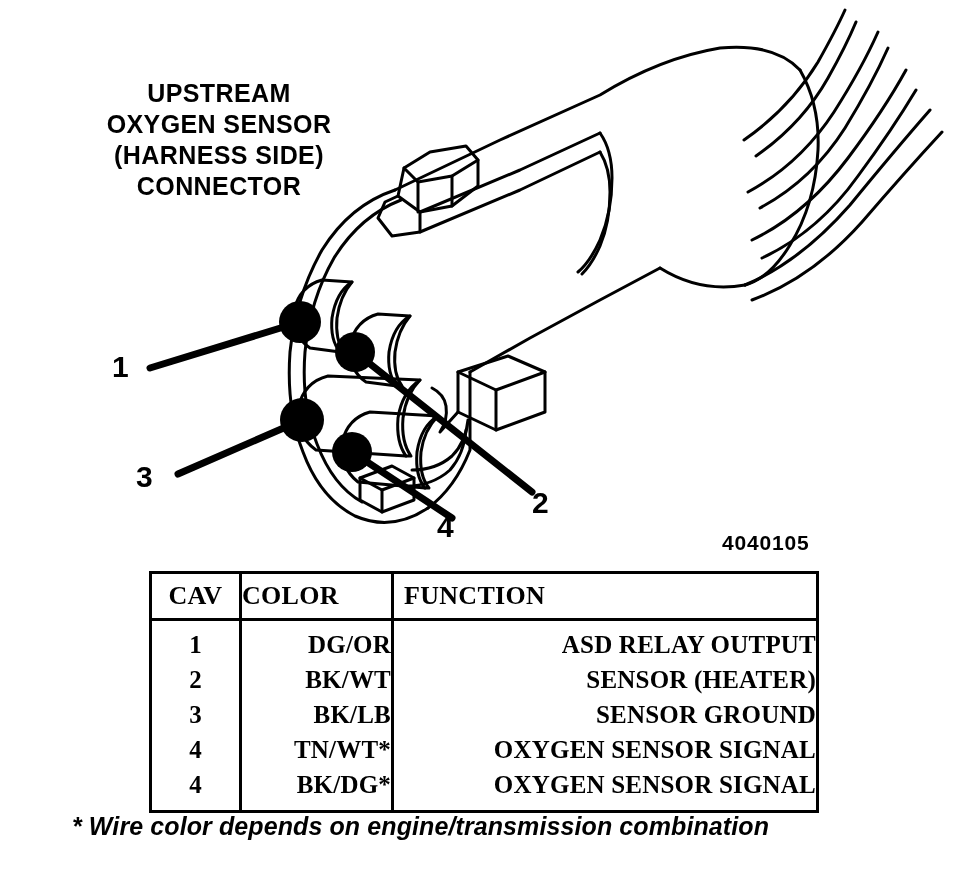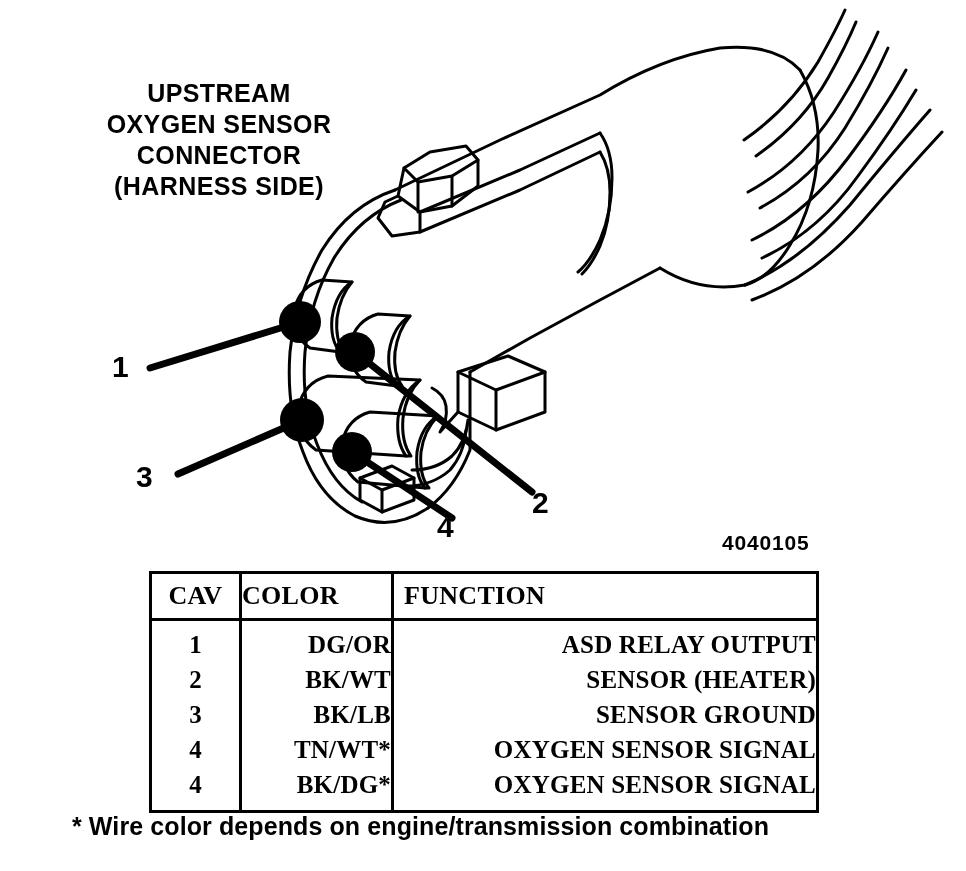--- a/index.html
+++ b/index.html
@@ -117,32 +117,33 @@
   
   #footnote {
     position: absolute;
     left: 72px;
     top: 812px;
     font-weight: bold;
     font-size: 25px;
     letter-spacing: 0.1px;
     white-space: nowrap;
     font-family: "Liberation Sans", sans-serif;
+    font-style: italic;
   }
 </style>
 </head>
 <body>
 
 <div id="page">
 
   <div id="title-block">
     <div>UPSTREAM</div>
     <div>OXYGEN SENSOR</div>
+    <div>(HARNESS SIDE)</div>
     <div>CONNECTOR</div>
-    <div>(HARNESS SIDE)</div>
   </div>
 
   <svg id="drawing" viewBox="0 0 966 871">
     <g fill="none" stroke="#000" stroke-width="3" stroke-linejoin="round" stroke-linecap="round">
 
       <path d="M 395,190 L 500,140 L 600,95 Q 660,58 720,48 Q 775,43 800,70"></path>
 
       <path d="M 800,70 Q 820,105 818,150 Q 815,205 790,245 Q 770,278 745,285"></path>
       <path d="M 745,285 Q 700,293 660,268"></path>
 

